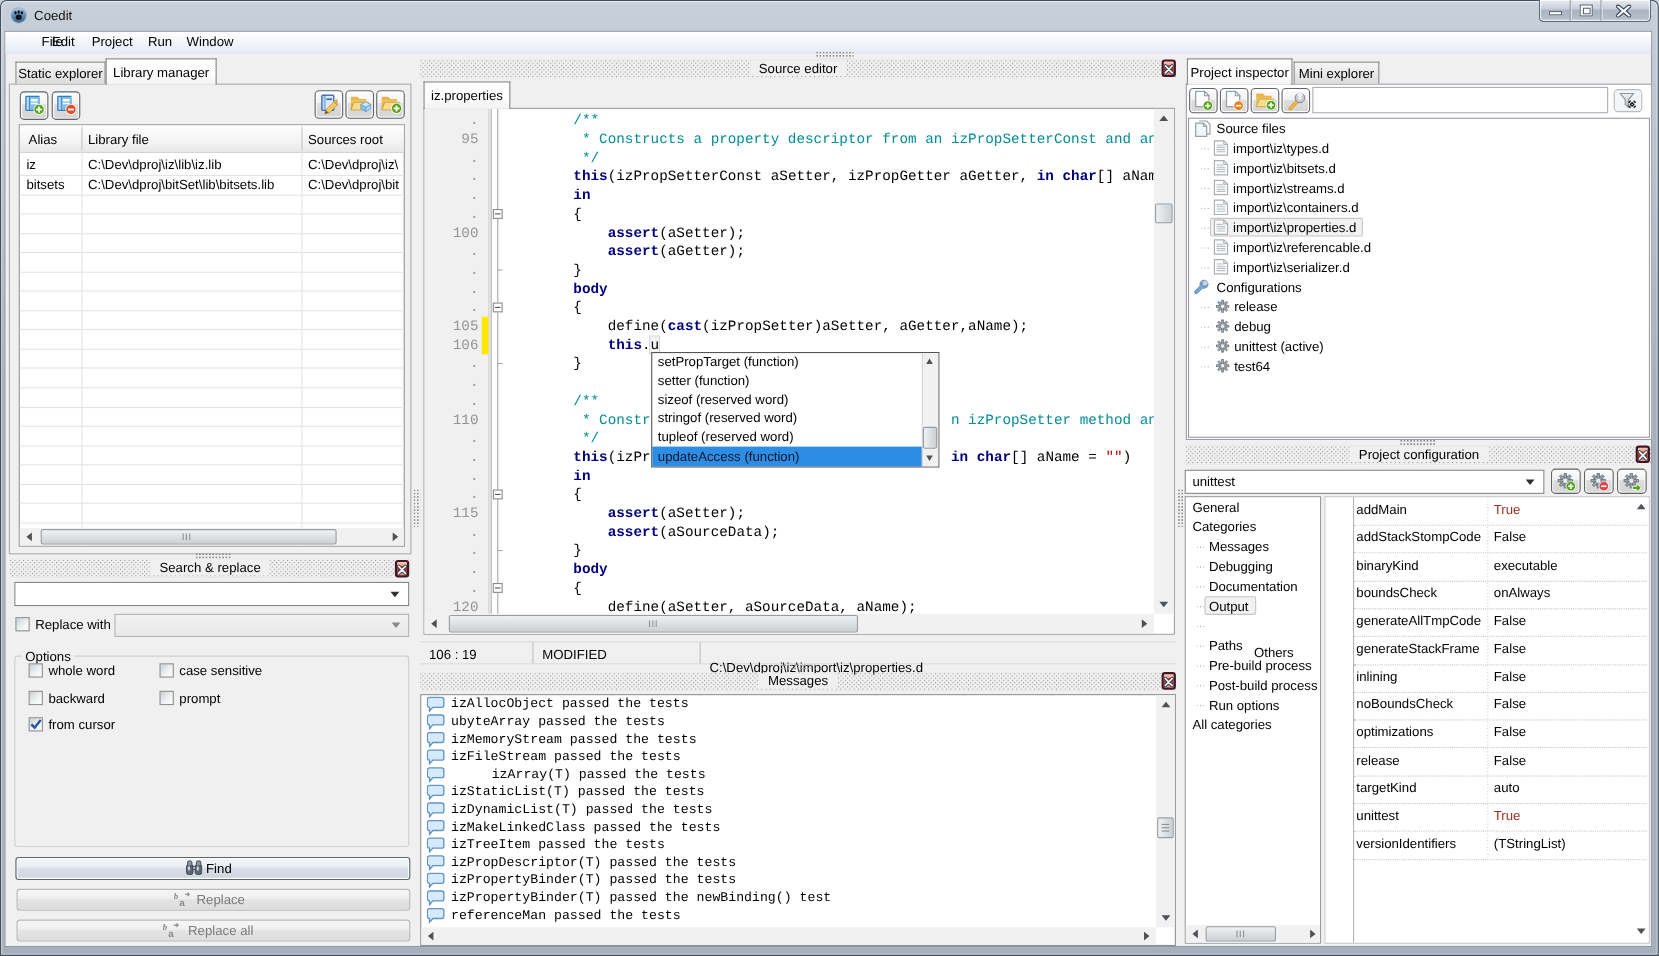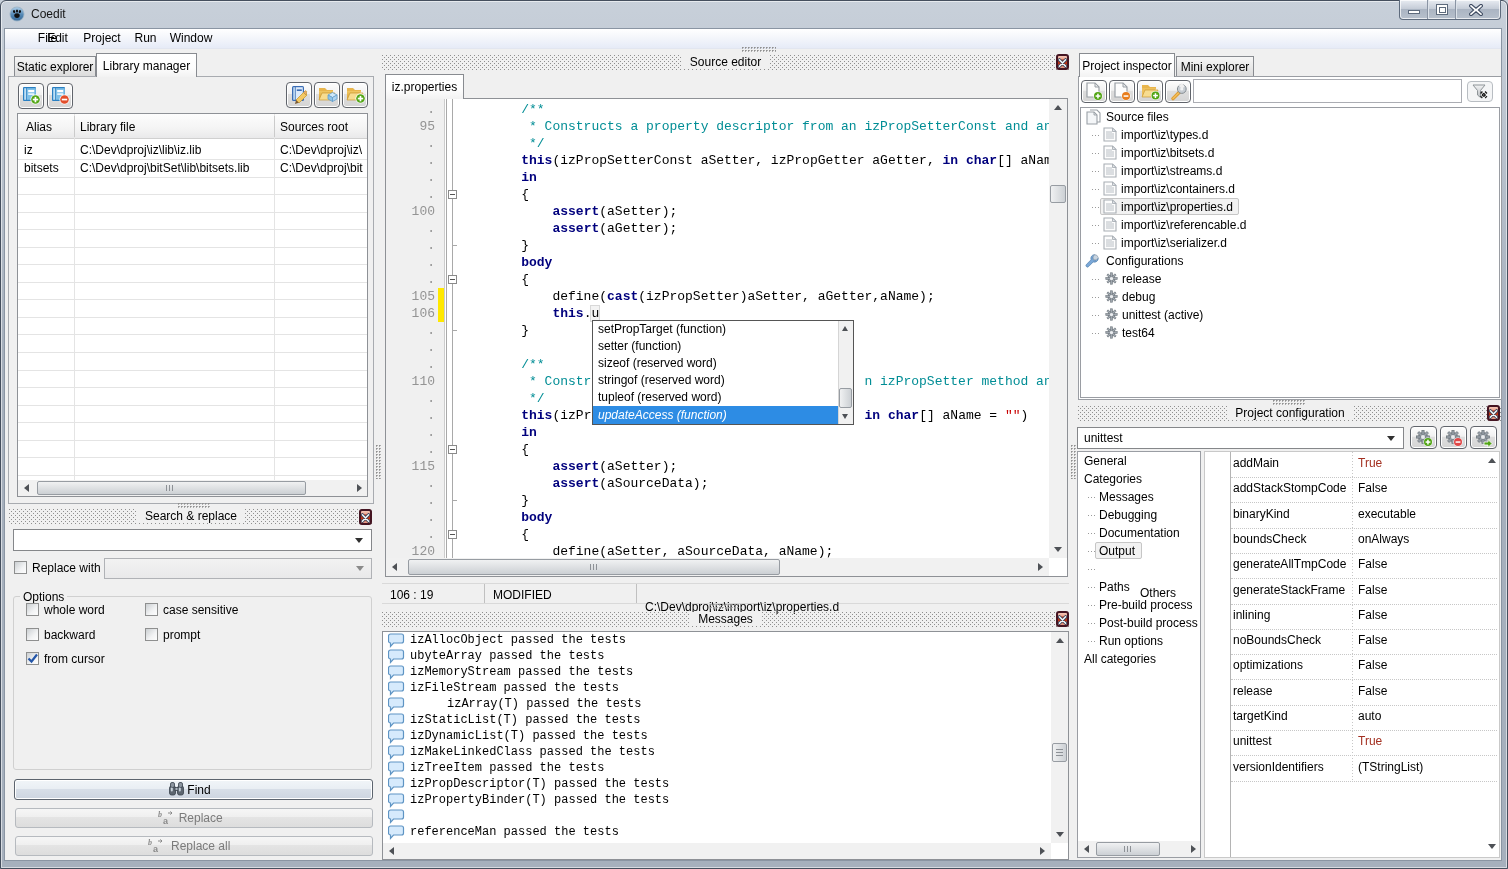--- a/index.html
+++ b/index.html
@@ -345,21 +345,21 @@
 <div class="abs" style="left:66px;top:231px;width:5px;height:1px;background:#a9a9a9;"></div>
 <div class="abs" style="left:66px;top:401px;width:5px;height:1px;background:#a9a9a9;"></div>
 </div>
 
 <div class="abs" style="left:592px;top:320px;width:262px;height:105px;border:1px solid #555;background:#fff;box-sizing:border-box;z-index:5;">
  <div class="abs" style="left:1px;top:0px;width:244px;height:17px;line-height:17px;padding-left:4px;">setPropTarget (function)</div>
  <div class="abs" style="left:1px;top:17px;width:244px;height:17px;line-height:17px;padding-left:4px;">setter (function)</div>
  <div class="abs" style="left:1px;top:34px;width:244px;height:17px;line-height:17px;padding-left:4px;">sizeof (reserved word)</div>
  <div class="abs" style="left:1px;top:51px;width:244px;height:17px;line-height:17px;padding-left:4px;">stringof (reserved word)</div>
  <div class="abs" style="left:1px;top:68px;width:244px;height:17px;line-height:17px;padding-left:4px;">tupleof (reserved word)</div>
- <div class="abs" style="left:0px;top:85px;width:245px;height:18px;line-height:18px;padding-left:5px;background:#2d8ce4;color:#ffffff;font-style:italic;">updateAccess (function)</div>
+ <div class="abs" style="left:0px;top:85px;width:245px;height:18px;line-height:18px;padding-left:5px;background:#2d8ce4;color:#0f172a;">updateAccess (function)</div>
  <div class="sbtrack" style="left:245px;top:0;width:15px;height:103px;border-left:1px solid #d5d5d5;"></div>
  <div class="arr" style="left:249px;top:5px;border-left:3.5px solid transparent;border-right:3.5px solid transparent;border-bottom:5px solid #4e5156;"></div>
  <div class="arr" style="left:249px;top:93px;border-left:3.5px solid transparent;border-right:3.5px solid transparent;border-top:5px solid #4e5156;"></div>
  <div class="sbthumb" style="left:246px;top:67px;width:13px;height:20px;"></div>
 </div>
 
 <div class="sbtrack" style="left:1049px;top:99px;width:18px;height:459px;"></div>
 <div class="arr" style="left:1054px;top:105px;border-left:4px solid transparent;border-right:4px solid transparent;border-bottom:5px solid #4e5156;"></div>
 <div class="arr" style="left:1054px;top:547px;border-left:4px solid transparent;border-right:4px solid transparent;border-top:5px solid #4e5156;"></div>
 <div class="sbthumb" style="left:1050px;top:185px;width:16px;height:18px;"></div>
@@ -428,20 +428,21 @@
       <path d="M2.5 1 h11 a2 2 0 0 1 2 2 v5 a2 2 0 0 1 -2 2 h-8 l-3 3.4 v-3.4 h0 a2 2 0 0 1 -2 -2 v-5 a2 2 0 0 1 2 -2 Z" fill="#d6eafc" stroke="#5e94c4" stroke-width="1.2"></path>
     </svg>
 <div class="abs mono" style="left:410px;top:776px;height:16px;line-height:16px;font-size:12px;white-space:pre;">izPropDescriptor(T) passed the tests</div>
 <svg class="abs" style="left:388px;top:793px" width="17" height="15" viewBox="0 0 17 15">
       <path d="M2.5 1 h11 a2 2 0 0 1 2 2 v5 a2 2 0 0 1 -2 2 h-8 l-3 3.4 v-3.4 h0 a2 2 0 0 1 -2 -2 v-5 a2 2 0 0 1 2 -2 Z" fill="#d6eafc" stroke="#5e94c4" stroke-width="1.2"></path>
     </svg>
 <div class="abs mono" style="left:410px;top:792px;height:16px;line-height:16px;font-size:12px;white-space:pre;">izPropertyBinder(T) passed the tests</div>
 <svg class="abs" style="left:388px;top:809px" width="17" height="15" viewBox="0 0 17 15">
       <path d="M2.5 1 h11 a2 2 0 0 1 2 2 v5 a2 2 0 0 1 -2 2 h-8 l-3 3.4 v-3.4 h0 a2 2 0 0 1 -2 -2 v-5 a2 2 0 0 1 2 -2 Z" fill="#d6eafc" stroke="#5e94c4" stroke-width="1.2"></path>
     </svg>
+<div class="abs mono" style="left:410px;top:808px;height:16px;line-height:16px;font-size:12px;white-space:pre;">izPropertyBinder(T) passed the newBinding() test</div>
 <svg class="abs" style="left:388px;top:825px" width="17" height="15" viewBox="0 0 17 15">
       <path d="M2.5 1 h11 a2 2 0 0 1 2 2 v5 a2 2 0 0 1 -2 2 h-8 l-3 3.4 v-3.4 h0 a2 2 0 0 1 -2 -2 v-5 a2 2 0 0 1 2 -2 Z" fill="#d6eafc" stroke="#5e94c4" stroke-width="1.2"></path>
     </svg>
 <div class="abs mono" style="left:410px;top:824px;height:16px;line-height:16px;font-size:12px;white-space:pre;">referenceMan passed the tests</div>
 <div class="sbtrack" style="left:1051px;top:632px;width:17px;height:211px;"></div>
 <div class="arr" style="left:1056px;top:638px;border-left:4px solid transparent;border-right:4px solid transparent;border-bottom:5px solid #4e5156;"></div>
 <div class="arr" style="left:1056px;top:832px;border-left:4px solid transparent;border-right:4px solid transparent;border-top:5px solid #4e5156;"></div>
 <div class="sbthumb" style="left:1052px;top:743px;width:15px;height:19px;"></div>
 <div class="abs" style="left:1056px;top:749px;width:7px;height:1px;background:#8d9196;"></div>
 <div class="abs" style="left:1056px;top:752px;width:7px;height:1px;background:#8d9196;"></div>

